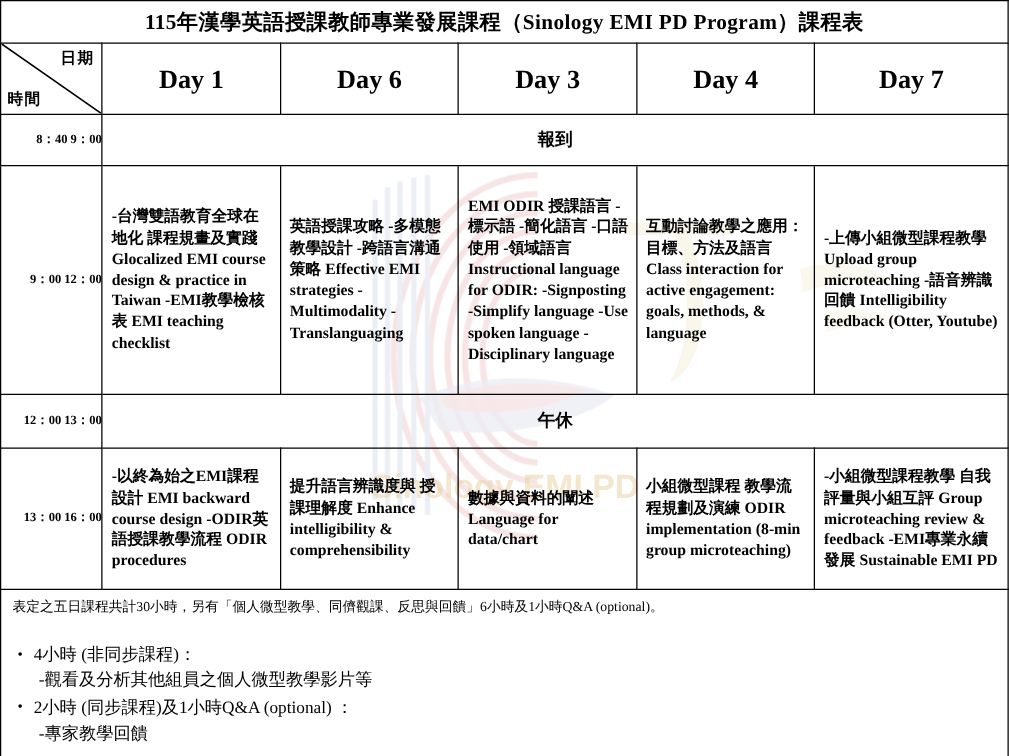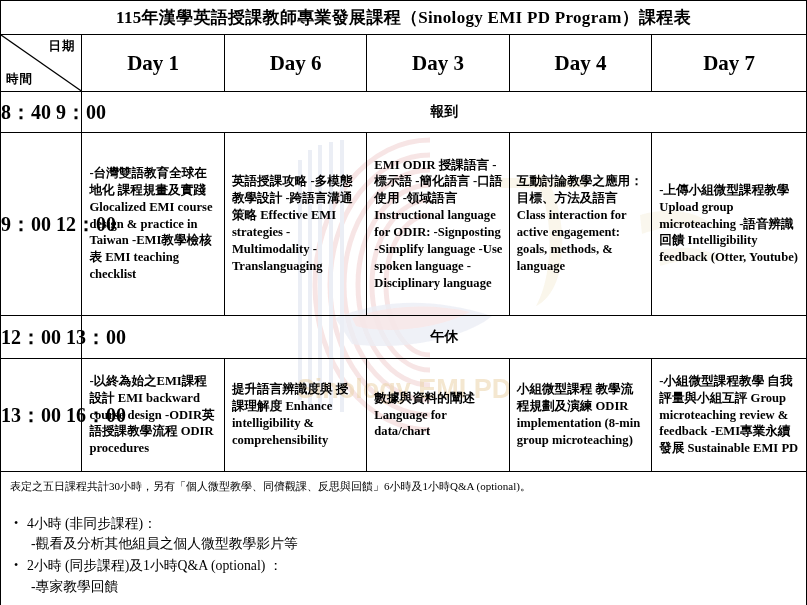--- a/index.html
+++ b/index.html
@@ -96,22 +96,22 @@
     font-size: 12.5px;
     letter-spacing: 1px;
   }
   .day-head {
     text-align: center;
     font-size: 21px;
   }
 
   
   .timecell {
-    text-align: center;
-    font-size: 20px;
+    text-align: right;
+    font-size: 10px;
     line-height: 1.45;
     white-space: nowrap;
   }
 
   
   .banner {
     text-align: center;
     font-size: 14px;
     height: 40px;
   }

